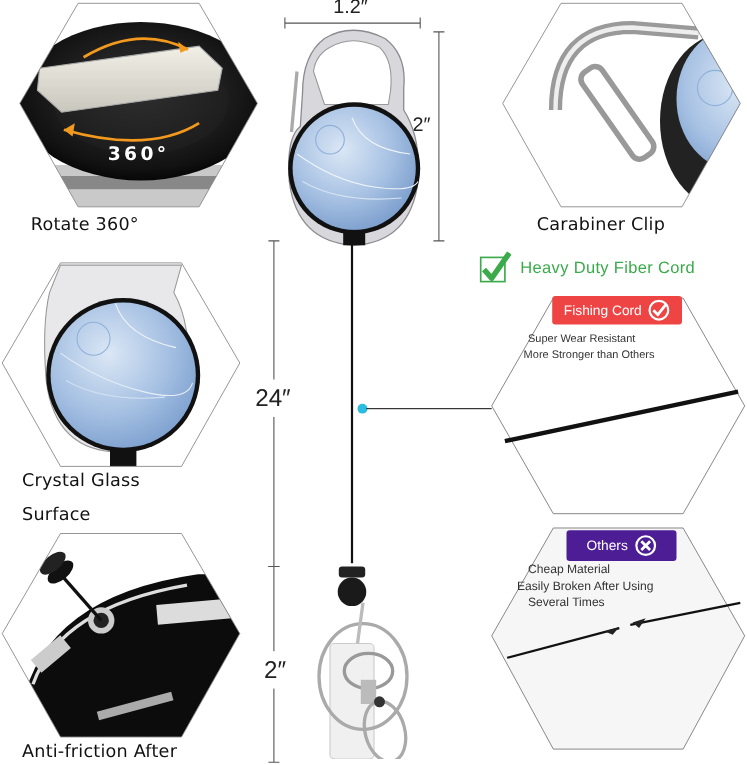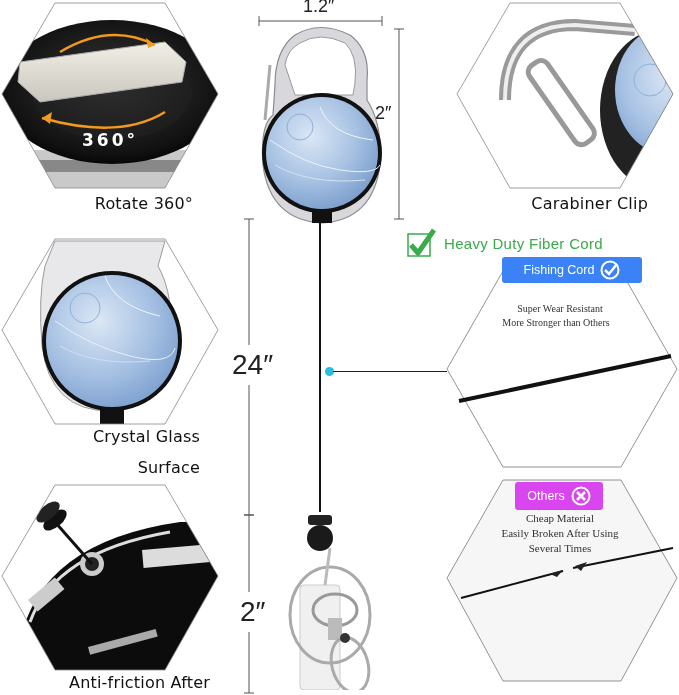--- a/index.html
+++ b/index.html
@@ -1,28 +1,28 @@
 <!DOCTYPE html>
 <html><head>
 <meta charset="utf-8">
 <style>
   *{box-sizing:border-box;margin:0;padding:0}
   html,body{width:679px;height:695px;background:#fff;overflow:hidden}
   body{position:relative;font-family:"DejaVu Sans","Liberation Sans",sans-serif;color:#111}
   .abs{position:absolute}
-  .label{position:absolute;font-size:16px;color:#111;text-align:right;white-space:nowrap;letter-spacing:0.2px}
-  .dim{position:absolute;font-family:"Liberation Sans",sans-serif;font-size:28px;color:#222;background:#fff;font-weight:300}
+  .label{position:absolute;font-size:16px;color:#111;text-align:left;white-space:nowrap;letter-spacing:0.2px}
+  .dim{position:absolute;font-family:"Liberation Sans",sans-serif;font-size:22px;color:#222;background:#fff;font-weight:300}
   svg{display:block}
   .badge{position:absolute;border-radius:3px;color:#fff;font-size:12.5px;display:flex;align-items:center;justify-content:center;gap:6px;font-family:"Liberation Sans",sans-serif}
-  .small{position:absolute;font-size:10px;color:#333;text-align:center;line-height:14px;font-family:Liberation Serif, serif}
+  .small{position:absolute;font-size:10px;color:#333;line-height:14px;font-family:Liberation Sans, sans-serif}
 </style>
 </head>
 <body>
 
-<div class="abs" style="left:0;top:0;width:225px;height:190px">
+<div class="abs" style="left:16px;top:0;width:225px;height:190px">
   <svg width="225" height="190" viewBox="0 0 225 190">
     <defs>
       <clipPath id="hex1">
           <polygon points="55,3 165,3 218,94 165,188 55,188 2,94"></polygon>
         </clipPath>
       <radialGradient id="dark1" cx="50%" cy="45%" r="60%">
         <stop offset="0" stop-color="#3a3a3a"></stop>
           <stop offset="0.8" stop-color="#111"></stop>
           <stop offset="1" stop-color="#000"></stop>
       </radialGradient>
@@ -187,54 +187,54 @@
       <rect x="70" y="70" width="22" height="95" rx="8" fill="none" stroke="#999" stroke-width="5" transform="rotate(-35 70 70)"></rect>
       <ellipse cx="205" cy="110" rx="60" ry="80" fill="#222"></ellipse>
       <ellipse cx="215" cy="90" rx="55" ry="65" fill="url(#marble4)"></ellipse>
       <circle cx="195" cy="80" r="16" fill="none" stroke="#8fb0da"></circle>
     </g>
     <polygon points="55,3 165,3 218,94 165,188 55,188 2,94" fill="none" stroke="#888" stroke-width="0.8"></polygon>
   </svg>
 </div>
 <span class="label" style="left:488px;top:194px;width:160px">Carabiner Clip</span>
 
-<div class="abs" style="left:406px;top:228px;display:flex;align-items:center;gap:8px">
+<div class="abs" style="left:435px;top:228px;display:flex;align-items:center;gap:8px">
   <svg width="30" height="30" viewBox="0 0 30 30">
     <rect x="2" y="6" width="22" height="22" fill="#fff" stroke="#3aaa4a" stroke-width="1.5"></rect>
     <path d="M5,17 L12,25 L28,2" stroke="#3aaa4a" stroke-width="5" fill="none" stroke-linejoin="round"></path>
   </svg>
   <span style="color:#3aaa4a;font-size:15px;font-family:'Liberation Sans',sans-serif;letter-spacing:0.3px">Heavy Duty Fiber Cord</span>
 </div>
 
 <div class="abs" style="left:445px;top:269px;width:234px;height:200px">
   <svg width="234" height="200" viewBox="0 0 234 200">
     <polygon points="58,2 176,2 232,100 176,198 58,198 2,100" fill="#fff" stroke="#777" stroke-width="0.8"></polygon>
     <line x1="14" y1="132" x2="226" y2="87" stroke="#111" stroke-width="4"></line>
   </svg>
 </div>
-<div class="badge" style="left:502px;top:257px;width:140px;height:26px;background:#3b82f6">
+<div class="badge" style="left:502px;top:269px;width:118px;height:26px;background:#ef4444">
   <span>Fishing Cord</span>
   <svg width="20" height="20" viewBox="0 0 20 20">
     <circle cx="10" cy="10" r="8.5" fill="none" stroke="#fff" stroke-width="2"></circle>
     <path d="M5,10 L9,14 L17,4" stroke="#fff" stroke-width="2.5" fill="none"></path>
   </svg>
 </div>
 <span class="small" style="left:480px;top:302px;width:160px">Super Wear Resistant</span>
 <span class="small" style="left:476px;top:316px;width:160px">More Stronger than Others</span>
 
 <div class="abs" style="left:445px;top:478px;width:234px;height:205px">
   <svg width="234" height="205" viewBox="0 0 234 205">
     <polygon points="58,2 176,2 232,100 176,203 58,203 2,100" fill="#f6f6f6" stroke="#777" stroke-width="0.8"></polygon>
     <path d="M16,120 L118,93" stroke="#111" stroke-width="2"></path>
     <path d="M128,90 L228,70" stroke="#111" stroke-width="2"></path>
     <path d="M105,96 L118,92 L112,99Z" fill="#222"></path>
     <path d="M130,88 L142,84 L136,93Z" fill="#222"></path>
   </svg>
 </div>
-<div class="badge" style="left:515px;top:482px;width:88px;height:28px;background:#d946ef">
+<div class="badge" style="left:515px;top:482px;width:100px;height:28px;background:#4c1d95">
   <span>Others</span>
   <svg width="20" height="20" viewBox="0 0 20 20">
     <circle cx="10" cy="10" r="8.5" fill="none" stroke="#fff" stroke-width="2"></circle>
     <path d="M6,6 L14,14 M14,6 L6,14" stroke="#fff" stroke-width="2.5"></path>
   </svg>
 </div>
 <span class="small" style="left:480px;top:511px;width:160px;font-size:11px">Cheap Material</span>
 <span class="small" style="left:470px;top:526px;width:180px;font-size:11px">Easily Broken After Using</span>
 <span class="small" style="left:480px;top:541px;width:160px;font-size:11px">Several Times</span>
 

